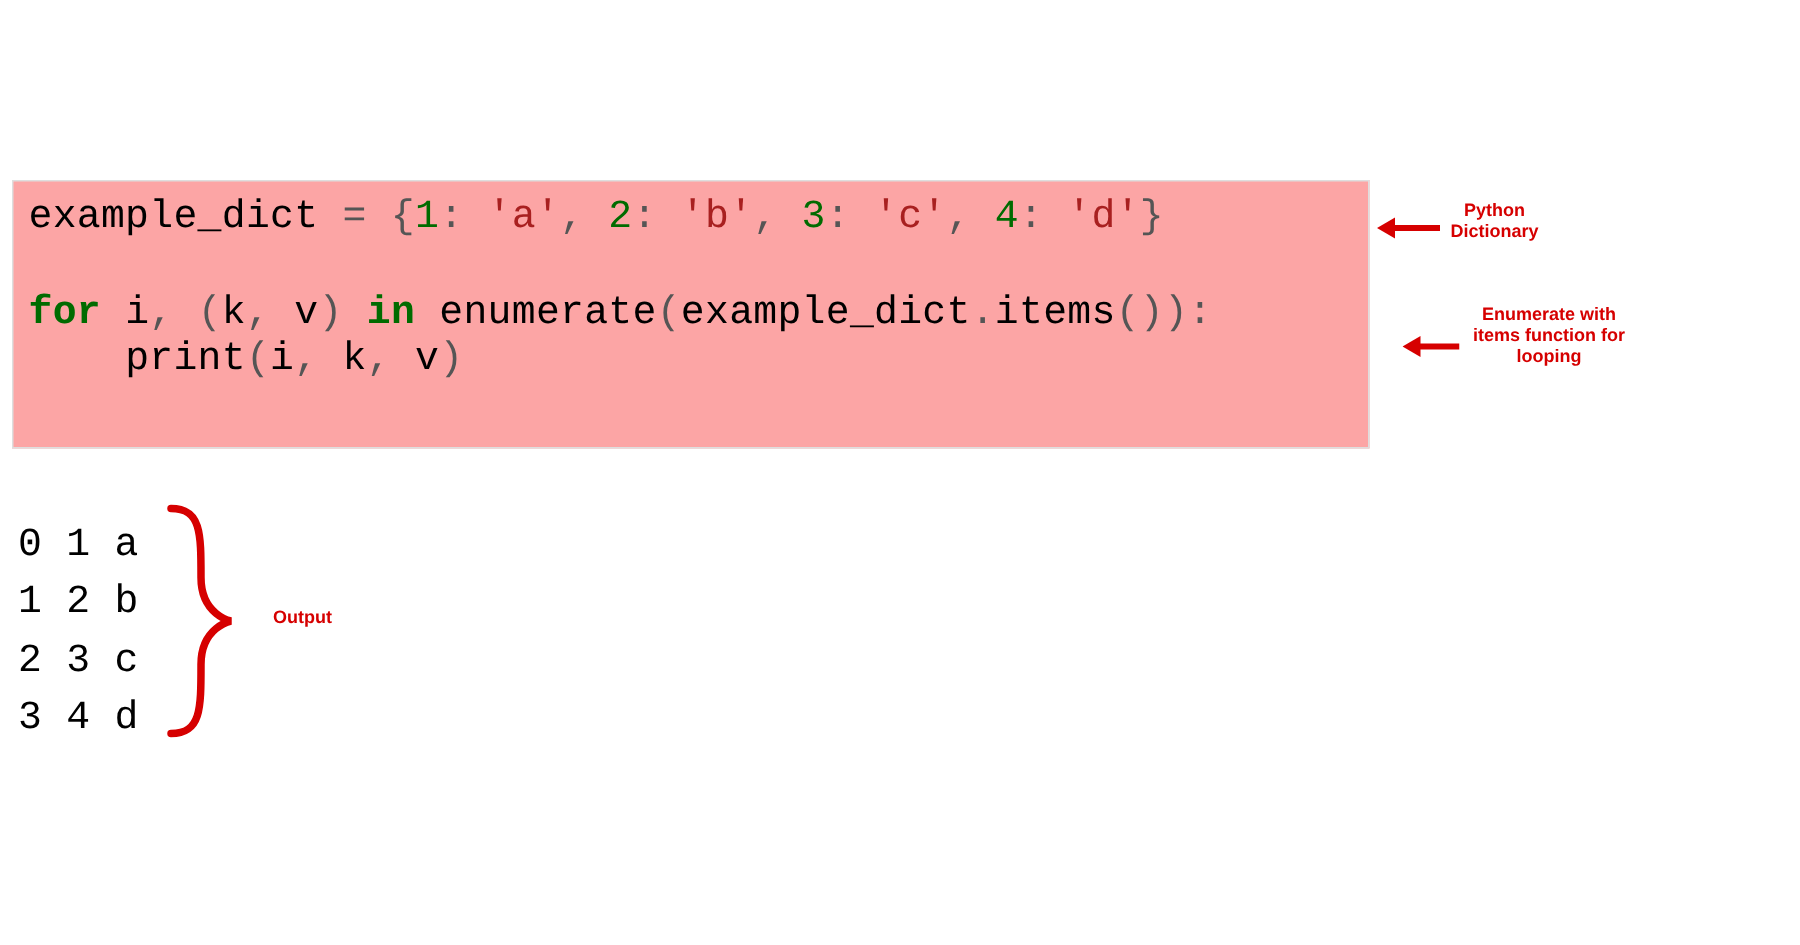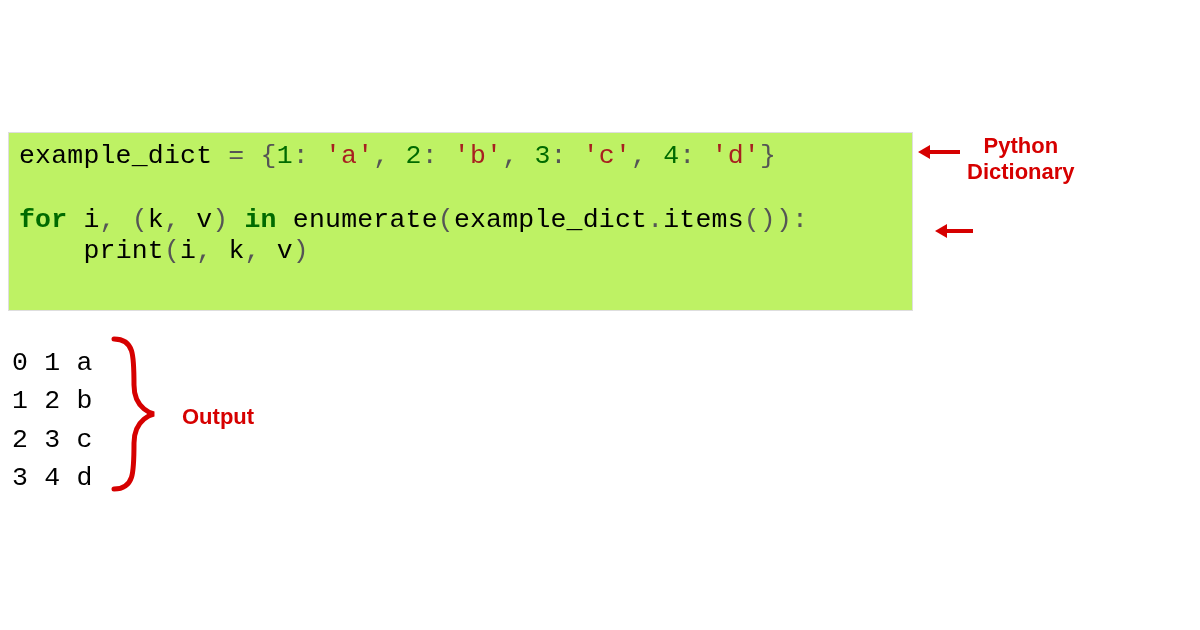--- a/index.html
+++ b/index.html
@@ -1,26 +1,26 @@
 <!DOCTYPE html>
 <html><head>
 <meta charset="utf-8">
 <style>
   html,body{margin:0;padding:0;width:1200px;height:630px;background:#ffffff;font-family:Arial,Helvetica,sans-serif;overflow:hidden}
   .stage{position:relative;width:1200px;height:630px}
-  .codebox{position:absolute;left:8px;top:132px;width:905px;height:179px;background:#bef264;border:1px solid #dedede;padding:8px 10px 8px 10px;box-sizing:border-box}
+  .codebox{position:absolute;left:8px;top:120px;width:905px;height:179px;background:#fca5a5;border:1px solid #dedede;padding:8px 10px 8px 10px;box-sizing:border-box}
   .code{font-family:"Courier New",Consolas,monospace;font-size:26.5px;line-height:1.2;white-space:pre;letter-spacing:0.2px}
   .out{position:absolute;left:12px;top:344px;font-family:"Courier New",Consolas,monospace;font-size:26.5px;line-height:1.45;white-space:pre;letter-spacing:0.2px;color:#000}
   .tok-id{color:#000}
   .tok-op{color:#555}
   .tok-num{color:#006b00}
   .tok-str{color:#a82020}
   .tok-kw{color:#006b00;font-weight:bold}
   .tok-fn{color:#000}
-  .ann{position:absolute;color:#d60000;font-family:Arial,Helvetica,sans-serif;font-weight:bold;font-size:22px;line-height:1.18;text-align:center}
+  .ann{position:absolute;color:#d60000;font-family:Arial,Helvetica,sans-serif;font-weight:bold;font-size:12px;line-height:1.18;text-align:center}
   .arrow{position:absolute;color:#d60000}
   .brace-svg{position:absolute}
 </style>
 </head>
 <body>
 
 <div class="stage">
 
   <div class="codebox">
     <div class="code"><span class="tok-id">example_dict</span><span class="tok-op"> = </span><span class="tok-op">{</span><span class="tok-num">1</span><span class="tok-op">: </span><span class="tok-str">'a'</span><span class="tok-op">, </span><span class="tok-num">2</span><span class="tok-op">: </span><span class="tok-str">'b'</span><span class="tok-op">, </span><span class="tok-num">3</span><span class="tok-op">: </span><span class="tok-str">'c'</span><span class="tok-op">, </span><span class="tok-num">4</span><span class="tok-op">: </span><span class="tok-str">'d'</span><span class="tok-op">}</span>
@@ -38,19 +38,22 @@
     <line x1="42" y1="10" x2="8" y2="10" stroke="#d60000" stroke-width="4"></line>
     <polygon points="0,10 12,3 12,17" fill="#d60000"></polygon>
   </svg>
   <div class="ann" style="left:967px;top:133px;white-space:pre-line;">Python
 Dictionary</div>
 
   <svg class="arrow" style="left:935px;top:221px;" width="38" height="20" viewBox="0 0 38 20">
     <line x1="38" y1="10" x2="8" y2="10" stroke="#d60000" stroke-width="4"></line>
     <polygon points="0,10 12,3 12,17" fill="#d60000"></polygon>
   </svg>
+  <div class="ann" style="left:982px;top:202px;white-space:pre-line;">Enumerate with
+items function for
+looping</div>
 
   <svg class="brace-svg" style="left:104px;top:335px;" width="70" height="158" viewBox="0 0 70 158">
     <path d="M 10 4 C 30 4 30 20 30 50 C 30 75 50 79 50 79 C 50 79 30 83 30 108 C 30 138 30 154 10 154" fill="none" stroke="#d60000" stroke-width="5" stroke-linecap="round"></path>
   </svg>
   <div class="ann" style="left:182px;top:404px">Output</div>
 
 </div>
 
 </body></html>

